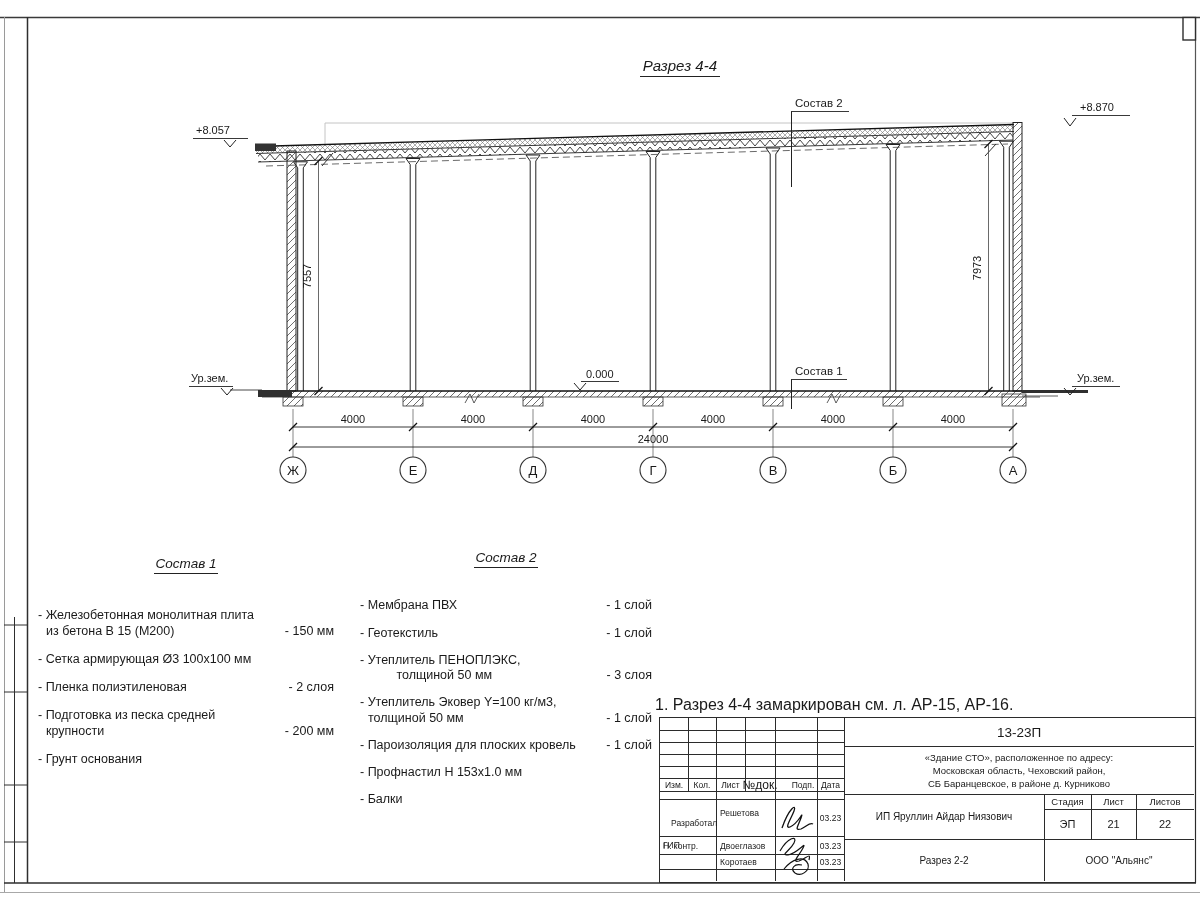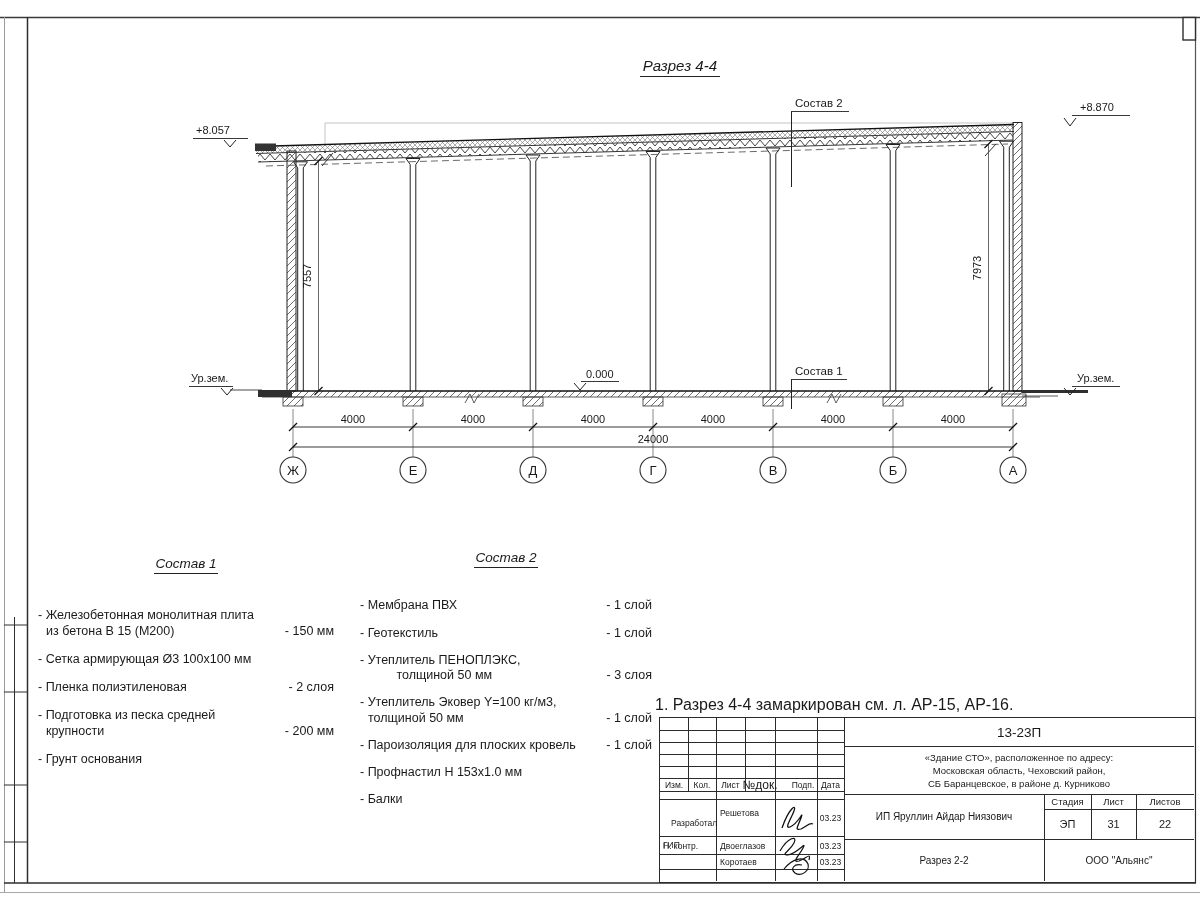--- a/index.html
+++ b/index.html
@@ -370,19 +370,19 @@
   <div class="c addr f9" style="left:184px;top:28px;width:350px;height:48px;">
     <div>«Здание СТО», расположенное по адресу:</div>
     <div>Московская область, Чеховский район,</div>
     <div>СБ Баранцевское, в районе д. Курниково</div>
   </div>
   <div class="c f10" style="left:184px;top:76px;width:200px;height:45px;">ИП Яруллин Айдар Ниязович</div>
   <div class="c f9" style="left:384px;top:76px;width:47px;height:15px;">Стадия</div>
   <div class="c f9" style="left:431px;top:76px;width:45px;height:15px;">Лист</div>
   <div class="c f9" style="left:476px;top:76px;width:58px;height:15px;">Листов</div>
   <div class="c f11" style="left:384px;top:91px;width:47px;height:30px;">ЭП</div>
-  <div class="c f11" style="left:431px;top:91px;width:45px;height:30px;">31</div>
+  <div class="c f11" style="left:431px;top:91px;width:45px;height:30px;">21</div>
   <div class="c f11" style="left:476px;top:91px;width:58px;height:30px;">22</div>
   <div class="c f10" style="left:184px;top:121px;width:200px;height:42px;">Разрез 2-2</div>
   <div class="c f10" style="left:384px;top:121px;width:150px;height:42px;">ООО "Альянс"</div>
 </div>
 
 </div>
 
 </body></html>

